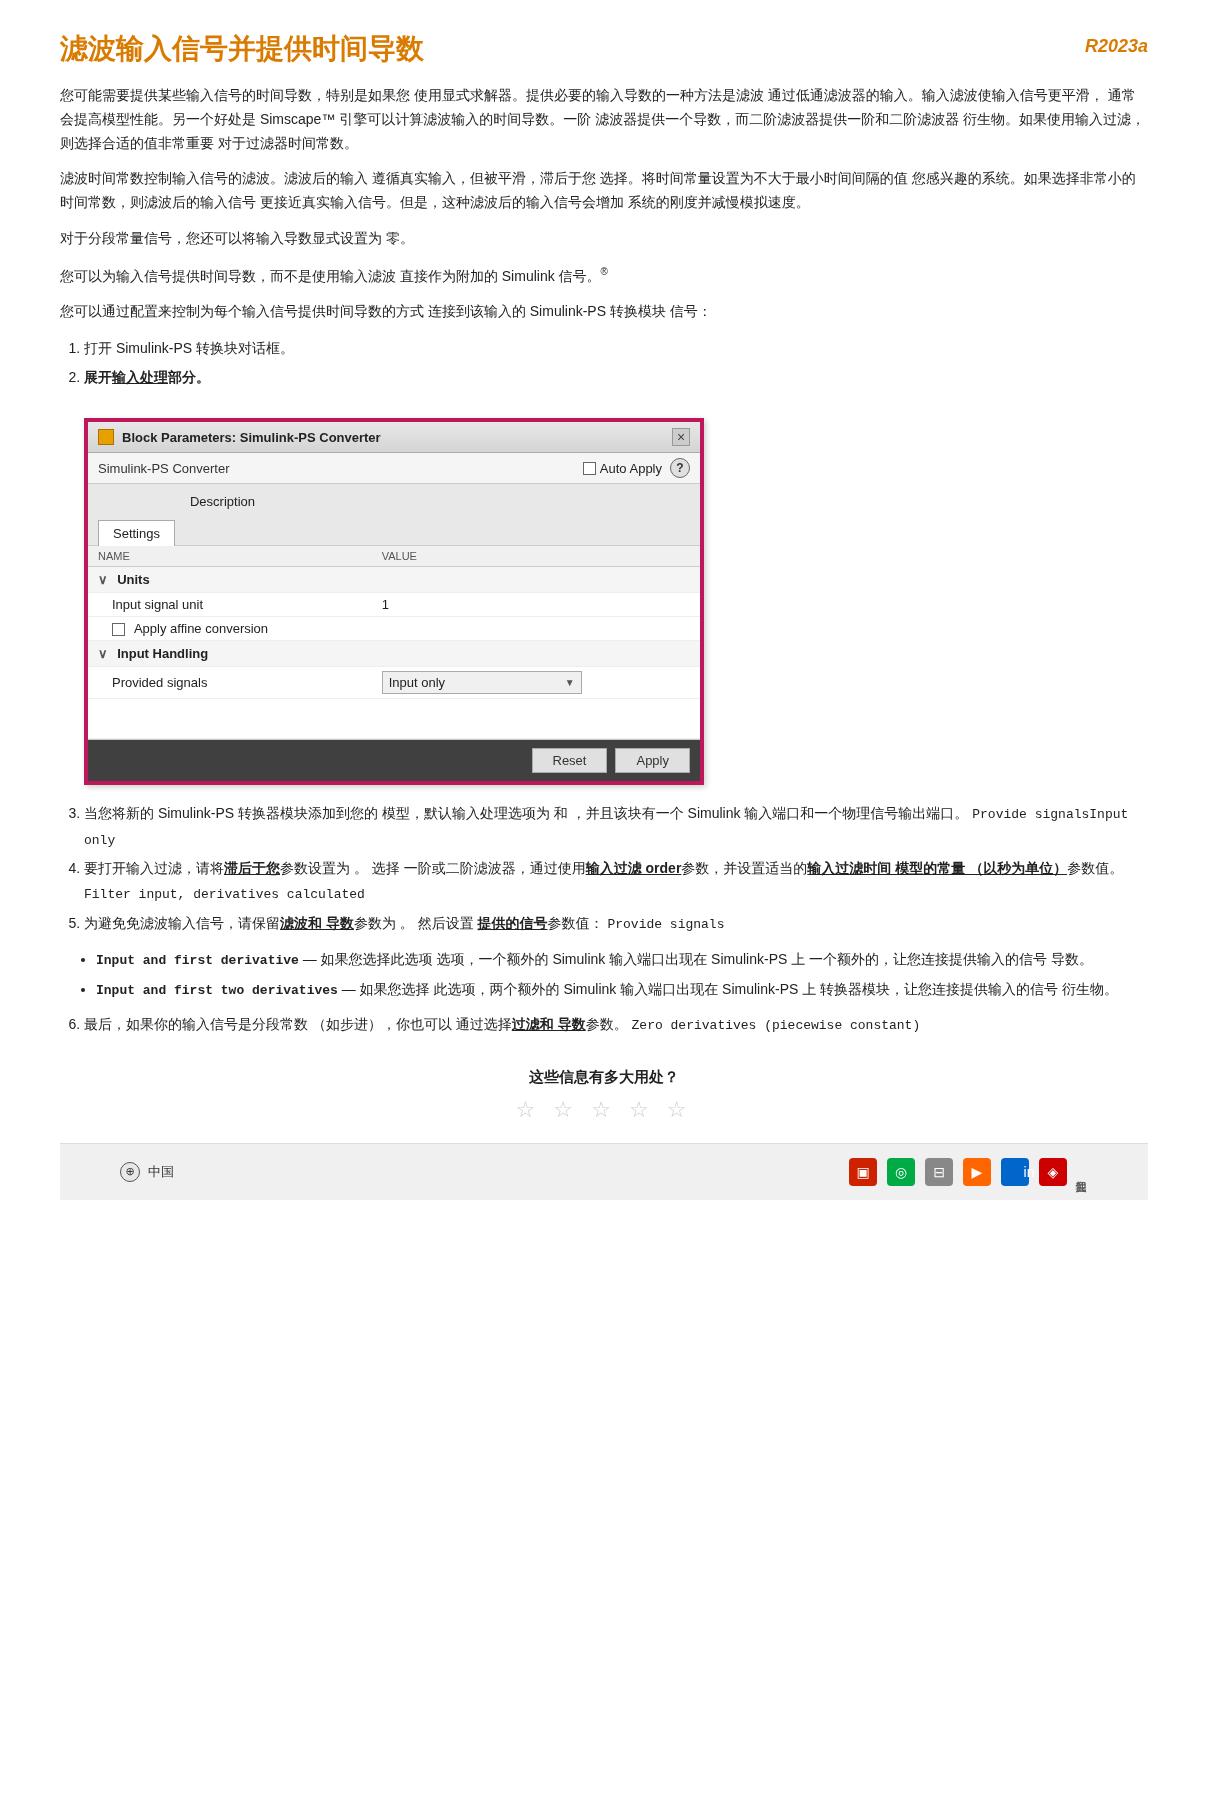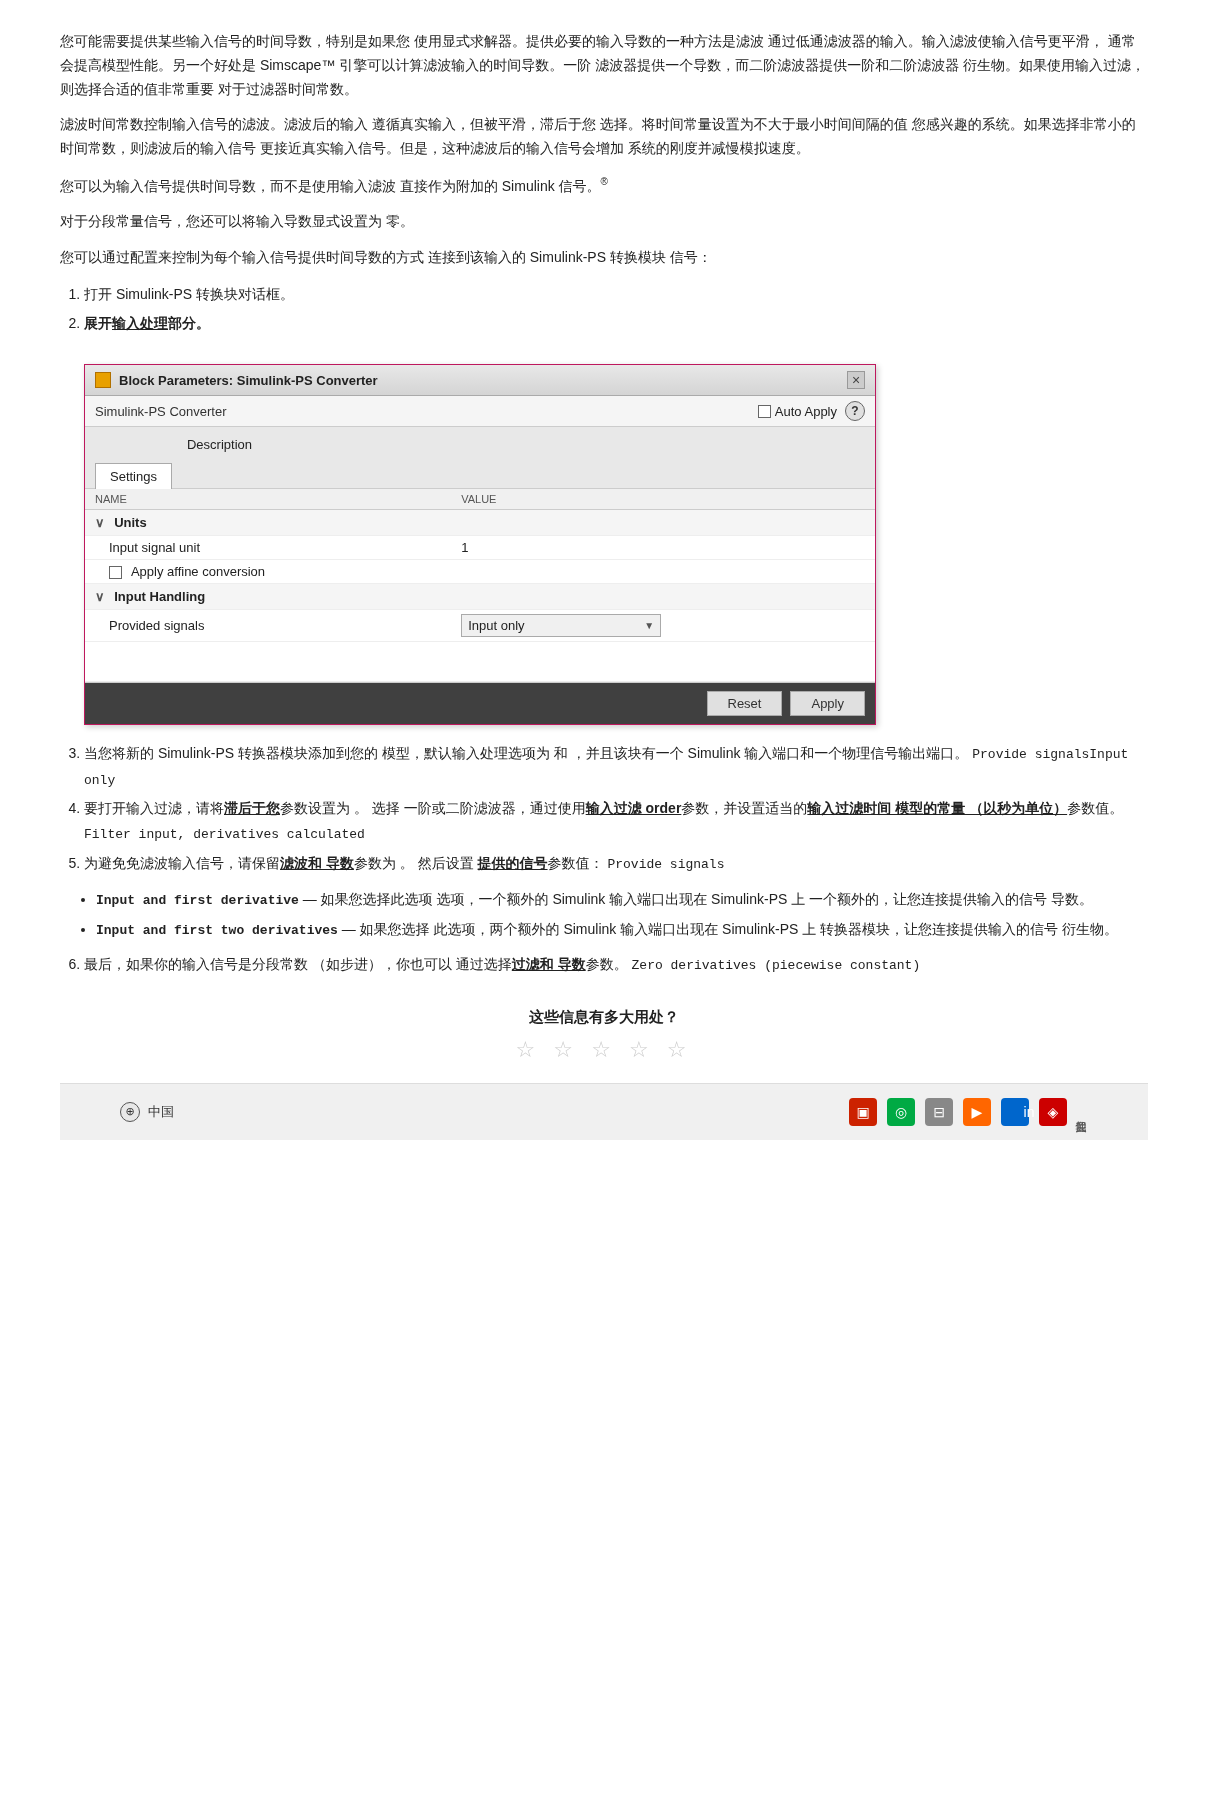--- a/index.html
+++ b/index.html
@@ -52,24 +52,24 @@
       margin-bottom: 4px;
     }
     .bold { font-weight: bold; }
     .underline { text-decoration: underline; }
     .code-font { font-family: "Courier New", monospace; font-size: 13px; }
 
     
     .dialog-wrapper {
       margin: 16px 0 16px 24px;
       display: inline-block;
-      border: 1px solid #be185d;
+      border: 4px solid #be185d;
       background: #f0f0f0;
       box-shadow: 2px 2px 6px rgba(0,0,0,0.2);
-      width: 792px;
+      width: 620px;
     }
     .dialog-titlebar {
       background: linear-gradient(to bottom, #e8e8e8, #d4d4d4);
       border-bottom: 1px solid #aaa;
       padding: 6px 10px;
       display: flex;
       justify-content: space-between;
       align-items: center;
     }
     .dialog-title-left {
@@ -322,34 +322,38 @@
       color: #555;
       writing-mode: vertical-rl;
       text-orientation: mixed;
     }
   </style>
 </head>
 <body>
 
 <div class="page-wrapper">
   
+  <div class="header-area">
+    <h1 class="page-title">滤波输入信号并提供时间导数</h1>
+    <span class="version-badge">R2023a</span>
+  </div>
 
   
   <p class="body-text">您可能需要提供某些输入信号的时间导数，特别是如果您 使用显式求解器。提供必要的输入导数的一种方法是滤波 通过低通滤波器的输入。输入滤波使输入信号更平滑， 通常会提高模型性能。另一个好处是 Simscape™ 引擎可以计算滤波输入的时间导数。一阶 滤波器提供一个导数，而二阶滤波器提供一阶和二阶滤波器 衍生物。如果使用输入过滤，则选择合适的值非常重要 对于过滤器时间常数。</p>
 
   
   <p class="body-text">滤波时间常数控制输入信号的滤波。滤波后的输入 遵循真实输入，但被平滑，滞后于您 选择。将时间常量设置为不大于最小时间间隔的值 您感兴趣的系统。如果选择非常小的时间常数，则滤波后的输入信号 更接近真实输入信号。但是，这种滤波后的输入信号会增加 系统的刚度并减慢模拟速度。</p>
+
+  
+  <p class="body-text">对于分段常量信号，您还可以将输入导数显式设置为 零。</p>
 
   
   <p class="body-text">
     <span>您可以为输入信号提供时间导数，而不是使用输入滤波 直接作为附加的 Simulink 信号。</span><sup>®</sup>
   </p>
-
-  
-  <p class="body-text">对于分段常量信号，您还可以将输入导数显式设置为 零。</p>
 
   
   <p class="body-text">您可以通过配置来控制为每个输入信号提供时间导数的方式 连接到该输入的 Simulink-PS 转换模块 信号：</p>
 
   
   <ol class="main-list">
     <li>打开 Simulink-PS 转换块对话框。</li>
     <li>
       <span class="bold">展开<span class="underline">输入处理</span>部分。</span>
     </li>

